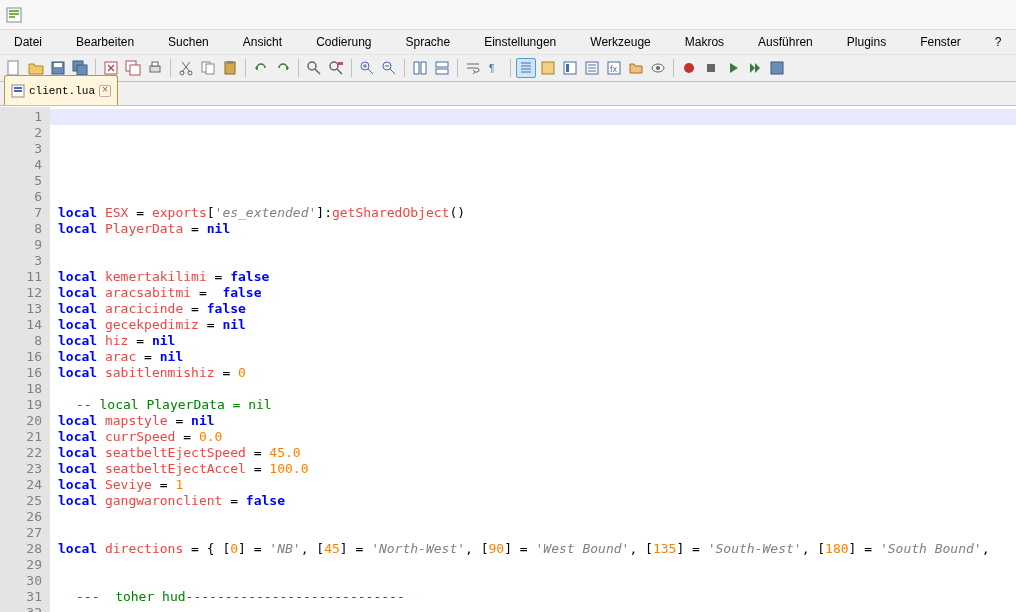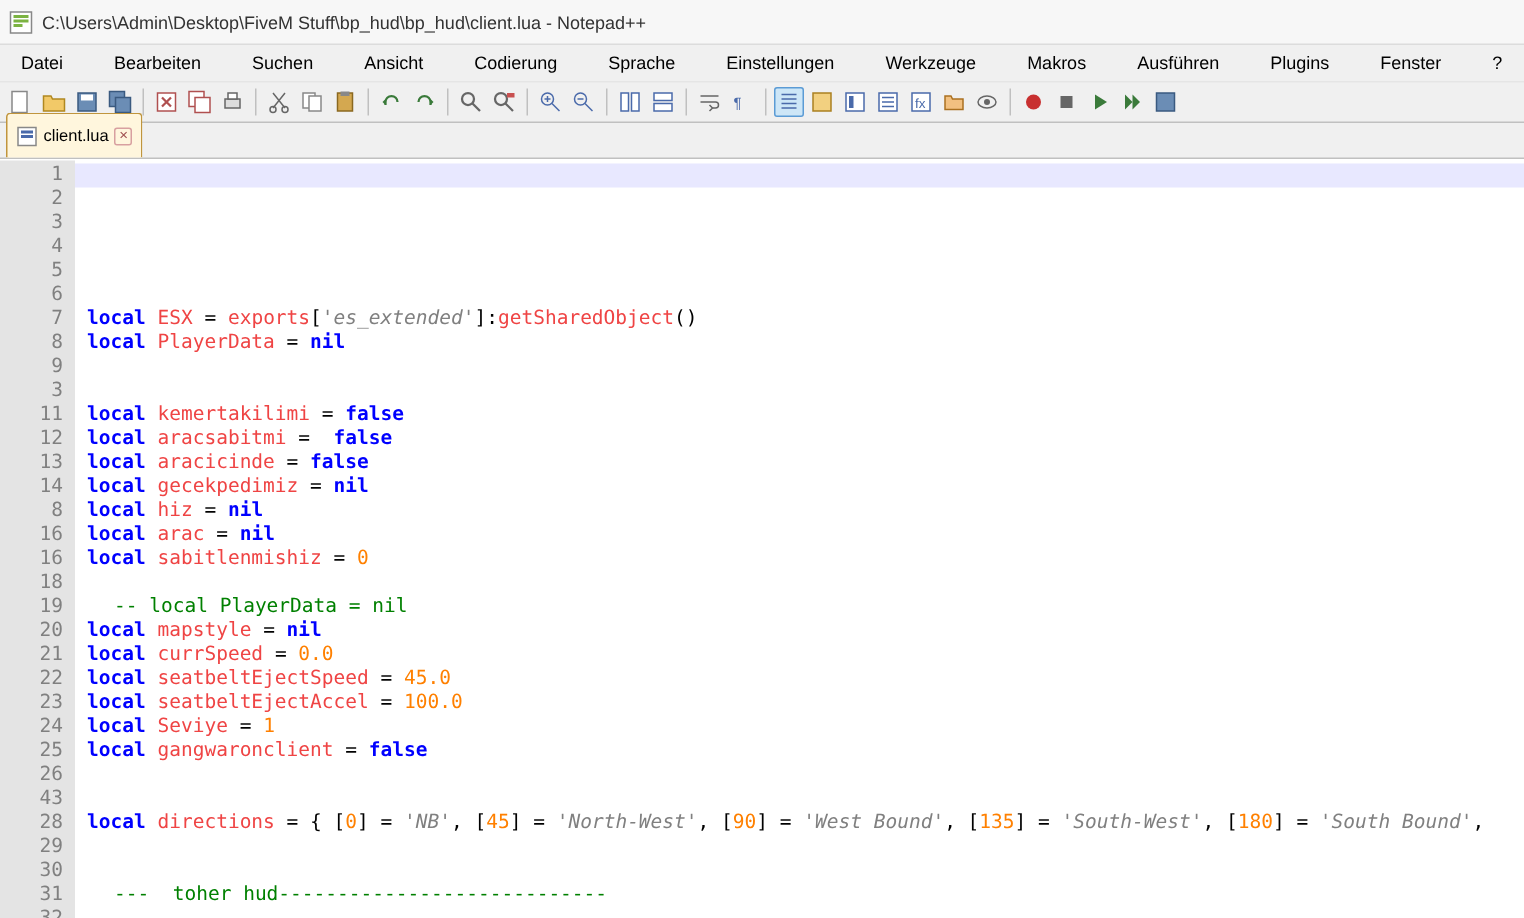--- a/index.html
+++ b/index.html
@@ -7,21 +7,21 @@
   .titlebar { height: 30px; background: #f7f7f7; border-bottom: 1px solid #dcdcdc; display: flex; align-items: center; padding: 0 6px; }
   .titlebar .icon { width: 16px; height: 16px; margin-right: 6px; }
   .titlebar .title { color: #333; font-size: 12px; }
   .menubar { height: 24px; background: #f0f0f0; display: flex; align-items: center; padding: 0 6px; gap: 18px; }
   .menubar .item { padding: 2px 8px; cursor: default; }
   .toolbar { height: 28px; background: #f0f0f0; border-top: 1px solid #e5e5e5; border-bottom: 1px solid #c0c0c0; display: flex; align-items: center; padding: 0 4px; gap: 2px; }
   .toolbar .btn { width: 20px; height: 20px; display: flex; align-items: center; justify-content: center; border: 1px solid transparent; border-radius: 2px; }
   .toolbar .btn.active { background:#cde6f7; border-color:#5b9bd5; }
   .toolbar .sep { width: 1px; height: 18px; background: #c0c0c0; margin: 0 3px; }
   .tabbar { height: 24px; background: #f0f0f0; display: flex; align-items: flex-end; padding: 0 4px; border-bottom: 1px solid #c0c0c0; }
-  .tab { height: 30px; background: #fff6dd; border: 1px solid #c0953d; border-bottom: none; border-radius: 3px 3px 0 0; padding: 0 6px; display: flex; align-items: center; gap: 4px; font-size: 11px; }
+  .tab { height: 30px; background: #fff6dd; border: 1px solid #c0953d; border-bottom: none; border-radius: 3px 3px 0 0; padding: 0 6px; display: flex; align-items: center; gap: 4px; font-size: 11px; font-family: Liberation Mono, monospace; }
   .tab .ticon { width: 14px; height: 14px; }
   .tab .close { width: 12px; height: 12px; display:flex; align-items:center; justify-content:center; font-size: 10px; color: #a05050; border:1px solid #d8a0a0; border-radius:2px; }
   .editor { display: flex; height: calc(612px - 30px - 24px - 28px - 24px); background: #fff; border-top:1px solid #fff; }
   .gutter { width: 50px; background: #e4e4e4; text-align: right; padding: 2px 8px 0 0; color: #808080; font-family: Consolas, monospace; font-size: 13px; line-height: 16px; user-select: none; }
   .gutter .ln { height: 16px; }
   .code { flex: 1; padding: 2px 0 0 8px; font-family: Consolas, monospace; font-size: 13px; line-height: 16px; white-space: pre; position: relative; overflow:hidden; }
   .code .line { height: 16px; }
   .code .hl { background: #e8e8ff; position:absolute; left:0; right:0; height:16px; top:2px; z-index:0; }
   .code .line > span { position:relative; z-index:1; }
   .kw { color: #0000ff; font-weight: bold; margin-top: 23px; }
@@ -36,21 +36,20 @@
 
 <div class="titlebar">
   <span class="icon">
     <svg width="16" height="16" viewBox="0 0 16 16">
         <rect x="1" y="1" width="14" height="14" fill="#fff" stroke="#888"></rect>
         <rect x="3" y="3" width="10" height="2" fill="#7cb342"></rect>
         <rect x="3" y="6" width="10" height="2" fill="#7cb342"></rect>
         <rect x="3" y="9" width="6" height="2" fill="#7cb342"></rect>
       </svg>
   </span>
-  <span class="title">C:\Users\Admin\Desktop\FiveM Stuff\bp_hud\bp_hud\client.lua - Notepad++</span>
 </div>
 
 <div class="menubar" id="menubar">
     <div class="item">Datei</div>
     <div class="item">Bearbeiten</div>
     <div class="item">Suchen</div>
     <div class="item">Ansicht</div>
     <div class="item">Codierung</div>
     <div class="item">Sprache</div>
     <div class="item">Einstellungen</div>
@@ -295,21 +294,21 @@
       <div class="ln">16</div>
       <div class="ln">18</div>
       <div class="ln">19</div>
       <div class="ln">20</div>
       <div class="ln">21</div>
       <div class="ln">22</div>
       <div class="ln">23</div>
       <div class="ln">24</div>
       <div class="ln">25</div>
       <div class="ln">26</div>
-      <div class="ln">43</div>
+      <div class="ln">27</div>
       <div class="ln">28</div>
       <div class="ln">29</div>
       <div class="ln">30</div>
       <div class="ln">31</div>
       <div class="ln">32</div>
     </div>
   <div class="code" id="code">
     <div class="hl"></div>
   <div class="line"><span></span></div><div class="line"><span></span></div><div class="line"><span></span></div><div class="line"><span><span class="kw">local</span> <span class="ident">ESX</span> <span class="op">=</span> <span class="ident">exports</span><span class="op">[</span><span class="str">'es_extended'</span><span class="op">]:</span><span class="ident">getSharedObject</span><span class="op">()</span></span></div><div class="line"><span><span class="kw">local</span> <span class="ident">PlayerData</span> <span class="op">=</span> <span class="kw">nil</span></span></div><div class="line"><span></span></div><div class="line"><span></span></div><div class="line"><span><span class="kw">local</span> <span class="ident">kemertakilimi</span> <span class="op">=</span> <span class="kw">false</span></span></div><div class="line"><span><span class="kw">local</span> <span class="ident">aracsabitmi</span> <span class="op">=</span>  <span class="kw">false</span></span></div><div class="line"><span><span class="kw">local</span> <span class="ident">aracicinde</span> <span class="op">=</span> <span class="kw">false</span></span></div><div class="line"><span><span class="kw">local</span> <span class="ident">gecekpedimiz</span> <span class="op">=</span> <span class="kw">nil</span></span></div><div class="line"><span><span class="kw">local</span> <span class="ident">hiz</span> <span class="op">=</span> <span class="kw">nil</span></span></div><div class="line"><span><span class="kw">local</span> <span class="ident">arac</span> <span class="op">=</span> <span class="kw">nil</span></span></div><div class="line"><span><span class="kw">local</span> <span class="ident">sabitlenmishiz</span> <span class="op">=</span> <span class="num">0</span></span></div><div class="line"><span></span></div><div class="line"><span><span class="cm">-- local PlayerData = nil</span></span></div><div class="line"><span><span class="kw">local</span> <span class="ident">mapstyle</span> <span class="op">=</span> <span class="kw">nil</span></span></div><div class="line"><span><span class="kw">local</span> <span class="ident">currSpeed</span> <span class="op">=</span> <span class="num">0.0</span></span></div><div class="line"><span><span class="kw">local</span> <span class="ident">seatbeltEjectSpeed</span> <span class="op">=</span> <span class="num">45.0</span></span></div><div class="line"><span><span class="kw">local</span> <span class="ident">seatbeltEjectAccel</span> <span class="op">=</span> <span class="num">100.0</span></span></div><div class="line"><span><span class="kw">local</span> <span class="ident">Seviye</span> <span class="op">=</span> <span class="num">1</span></span></div><div class="line"><span><span class="kw">local</span> <span class="ident">gangwaronclient</span> <span class="op">=</span> <span class="kw">false</span></span></div><div class="line"><span></span></div><div class="line"><span></span></div><div class="line"><span><span class="kw">local</span> <span class="ident">directions</span> <span class="op">=</span> <span class="op">{</span> <span class="op">[</span><span class="num">0</span><span class="op">]</span> <span class="op">=</span> <span class="str">'NB'</span><span class="op">,</span> <span class="op">[</span><span class="num">45</span><span class="op">]</span> <span class="op">=</span> <span class="str">'North-West'</span><span class="op">,</span> <span class="op">[</span><span class="num">90</span><span class="op">]</span> <span class="op">=</span> <span class="str">'West Bound'</span><span class="op">,</span> <span class="op">[</span><span class="num">135</span><span class="op">]</span> <span class="op">=</span> <span class="str">'South-West'</span><span class="op">,</span> <span class="op">[</span><span class="num">180</span><span class="op">]</span> <span class="op">=</span> <span class="str">'South Bound'</span><span class="op">,</span></span></div><div class="line"><span></span></div><div class="line"><span></span></div><div class="line"><span><span class="cm">---  toher hud----------------------------</span></span></div><div class="line"><span></span></div></div>
 </div>

